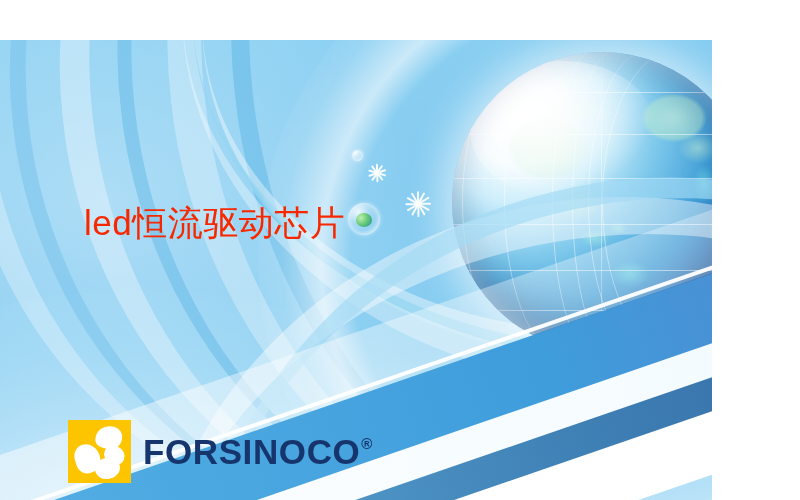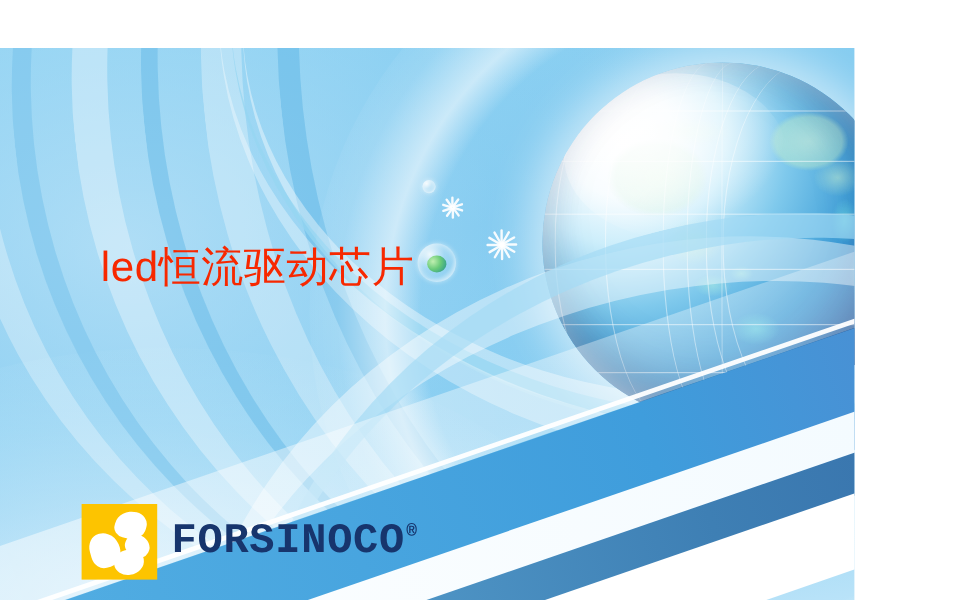--- a/index.html
+++ b/index.html
@@ -172,21 +172,21 @@
   }
   #logo-mark .petal{
     position:absolute;background:#ffffff;
     border-radius:60% 60% 55% 55%;
   }
   #logo-mark .p1{left:28px;top:6px;width:26px;height:23px;border-radius:70% 50% 60% 40%;transform:rotate(14deg);}
   #logo-mark .p2{left:7px;top:24px;width:25px;height:29px;border-radius:52% 64% 56% 48%;transform:rotate(-16deg);}
   #logo-mark .p3{left:36px;top:26px;width:21px;height:18px;border-radius:56% 60% 50% 54%;transform:rotate(26deg);}
   #logo-mark .p4{left:27px;top:38px;width:25px;height:21px;border-radius:58% 52% 60% 56%;transform:rotate(-8deg);}
 
-  #logo-text{margin-left:12px;display:flex;flex-direction:column;font-family:Liberation Mono, monospace;}
+  #logo-text{margin-left:12px;display:flex;flex-direction:column;}
   #logo-word{
     display:flex;align-items:flex-start;
     color:#17356d;
     font-size:35px;font-weight:bold;letter-spacing:.6px;line-height:1;
   }
   #logo-reg{font-size:15px;line-height:1;margin-top:2px;margin-left:1px;}
   #logo-tagline{
     color:#12305f;font-size:16.5px;margin-top:4px;letter-spacing:.1px;line-height:1;
   }
 </style>

